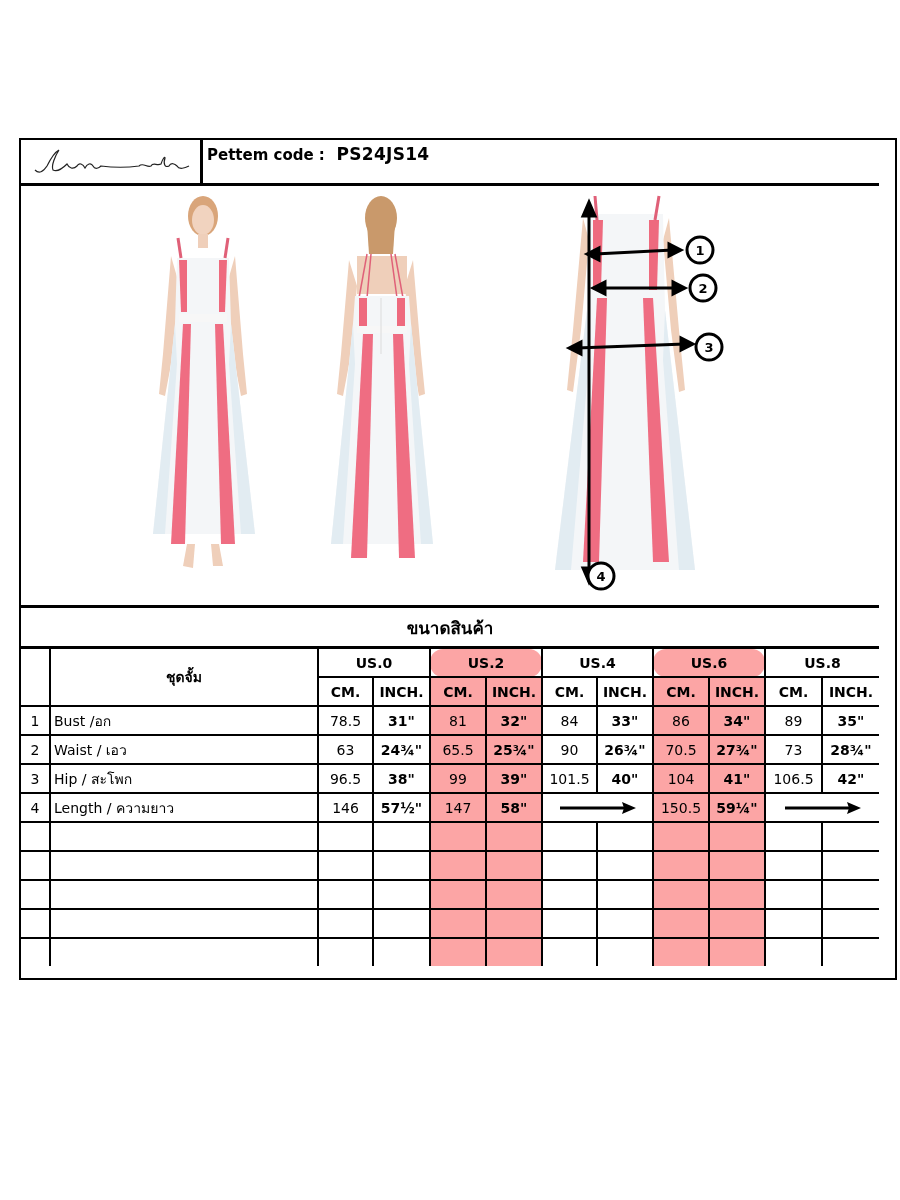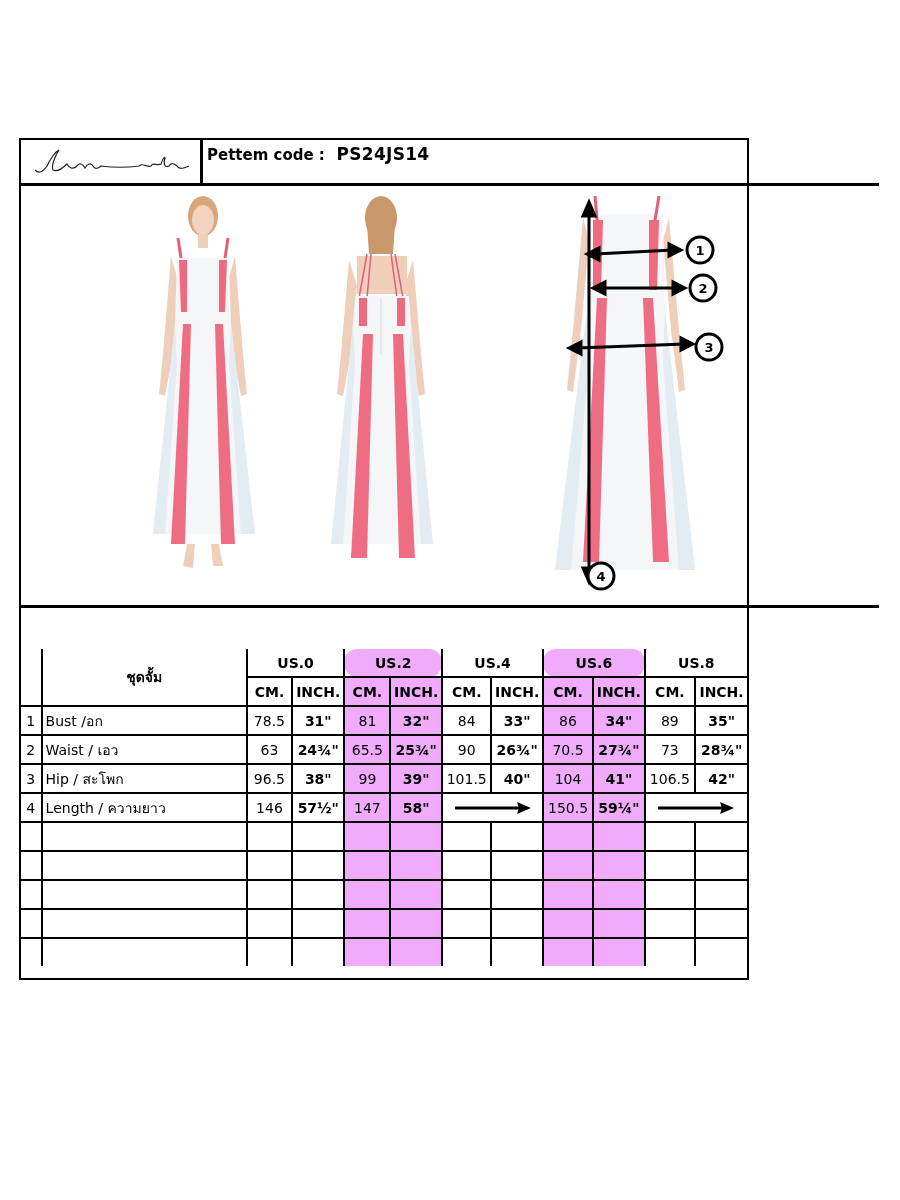--- a/index.html
+++ b/index.html
@@ -1,17 +1,17 @@
 <!DOCTYPE html>
 <html><head>
 <meta charset="utf-8">
 <style>
   html, body { margin:0; padding:0; background:#ffffff; }
   body { width:900px; height:1200px; position:relative; overflow:hidden; font-family:"DejaVu Sans", sans-serif; color:#000; }
-  .sheet { position:absolute; left:19px; top:138px; width:730px; height:842px; border:2px solid #000; box-sizing:border-box; }
+  .sheet { position:absolute; left:19px; top:138px; width:878px; height:842px; border:2px solid #000; box-sizing:border-box; }
   .hdr { position:absolute; left:0; top:0; width:858px; height:46px; border-bottom:3px solid #000; box-sizing:border-box; }
   .logo-cell { position:absolute; left:0; top:0; width:182px; height:43px; border-right:3px solid #000; box-sizing:border-box; }
   .logo-cell svg { position:absolute; left:8px; top:6px; }
   .code-cell { position:absolute; left:186px; top:4px; font-family:"DejaVu Sans", sans-serif; font-weight:bold; }
   .code-label { font-size:15px; }
   .code-value { font-size:17px; margin-left:6px; letter-spacing:0.3px; }
   .photos { position:absolute; left:0; top:46px; width:858px; height:422px; border-bottom:3px solid #000; box-sizing:border-box; }
   .fig { position:absolute; }
   .title-row { position:absolute; left:0; top:468px; width:858px; height:41px; border-bottom:3px solid #000; box-sizing:border-box; text-align:center; font-weight:bold; font-size:17px; line-height:40px; }
   table.sizes { position:absolute; left:0; top:509px; border-collapse:collapse; table-layout:fixed; }
@@ -19,21 +19,21 @@
   table.sizes tr:first-child td { border-top:none; }
   table.sizes tr td:first-child { border-left:none; }
   table.sizes tr td:last-child { border-right:none; }
   table.sizes tr:last-child td { border-bottom:none; }
   td.size-h { font-weight:bold; font-size:17px; height:24px;border-radius:13px; }
   td.unit-h { font-weight:bold; font-size:13px; height:22px; }
   td.garment { font-size:14px; font-weight:bold; }
   td.lbl { text-align:left !important; padding-left:3px !important; font-size:14px;border-radius:14px; }
   td.num { font-size:14px; }
   td.inch { font-weight:bold; font-size:14px; }
-  .peach { background:#f0abfc; }
+  .peach { background:#fca5a5; }
   td.arrow-cell { position:relative; border-left-color:#000; }
   .arrow { display:block; margin:0 auto; }
 </style>
 </head>
 <body>
 
 <div class="sheet">
 
   <div class="hdr">
     <div class="logo-cell">
@@ -122,20 +122,21 @@
         <circle cx="154" cy="98" r="13" fill="#fff" stroke="#000" stroke-width="3"></circle>
         <text x="154" y="103">2</text>
         <circle cx="160" cy="157" r="13" fill="#fff" stroke="#000" stroke-width="3"></circle>
         <text x="160" y="162">3</text>
         <circle cx="52" cy="386" r="13" fill="#fff" stroke="#000" stroke-width="3"></circle>
         <text x="52" y="391">4</text>
       </g>
     </svg>
   </div>
 
+  <div class="title-row">ขนาดสินค้า</div>
 
   <table class="sizes">
     <colgroup>
       <col style="width:29px">
         <col style="width:268px">
       <col style="width:55px">
         <col style="width:57px">
       <col style="width:56px">
         <col style="width:56px">
       <col style="width:55px">

